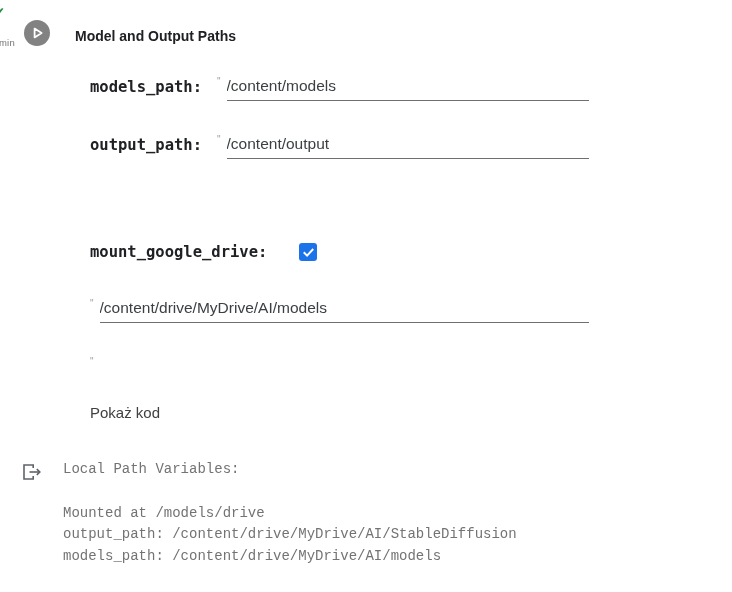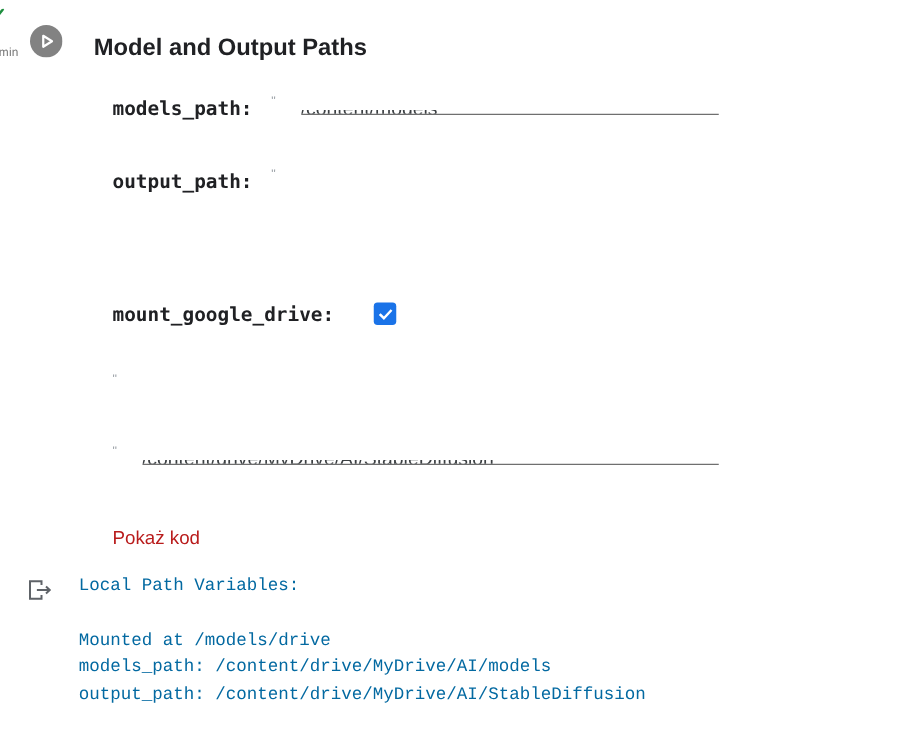--- a/index.html
+++ b/index.html
@@ -15,65 +15,65 @@
   .exec-time{
     position:absolute;left:-1px;top:37px;font-size:9.5px;color:#757575;
     letter-spacing:0.2px;
   }
   .run-button{
     position:absolute;left:24px;top:20px;width:26px;height:26px;
     border-radius:50%;cursor:pointer;
   }
   
   .form-title{
-    position:absolute;left:75px;margin:0;font-size:19px;font-weight:bold;
+    position:absolute;left:75px;margin:0;font-size:14px;font-weight:bold;
     color:#202124;font-family:"Liberation Sans",sans-serif;white-space:nowrap;
   }
   .title-1{top:28px;}
   .title-2{top:193px;}
   .field-row{
     position:absolute;left:90px;right:0;height:27px;
     display:flex;align-items:stretch;
   }
   .row-1{top:74px;}
   .row-2{top:132px;}
   .row-3{top:296px;}
   .row-4{top:354px;}
-  .cb-row{top:242px;height:20px;}
+  .cb-row{top:242px;height:20px;align-items:center;}
   .field-label{
     font-family:"DejaVu Sans Mono","Liberation Mono",monospace;
     font-weight:bold;font-size:15.5px;color:#202124;
     line-height:27px;margin-right:15px;white-space:pre;
   }
   .cb-row .field-label{line-height:20px;}
   .quote{
     font-size:10px;color:#9aa0a6;margin-right:6px;margin-top:2px;
     font-family:"Liberation Sans",sans-serif;
   }
   .field-input{
     flex:1;min-width:0;border:none;outline:none;background:transparent;
     border-bottom:1px solid #6f6f6f;border-radius:0;
     font-family:"Liberation Sans",sans-serif;font-size:15.5px;color:#3c4043;
-    padding:0 0 3px 0;margin:14px;
+    padding:0 0 3px 0;margin:0;
   }
   .checkbox{
     width:18px;height:18px;border-radius:3px;background:#1a73e8;
     display:flex;align-items:center;justify-content:center;
     margin-left:17px;cursor:pointer;flex:0 0 auto;
   }
   .show-code{
-    position:absolute;left:90px;top:422px;font-size:15px;font-weight:500;
-    color:#b91c1c;text-decoration:none;cursor:pointer;
+    position:absolute;left:90px;top:404px;font-size:15px;font-weight:500;
+    color:#404040;text-decoration:none;cursor:pointer;
   }
   
   .output-icon{position:absolute;left:19px;top:460px;width:24px;height:24px;}
   .output-text{
     position:absolute;left:63px;top:459px;right:0;
     font-family:"Liberation Mono","DejaVu Sans Mono",monospace;
-    font-size:14px;color:#0369a1;
+    font-size:14px;color:#737373;
   }
   .out-line{line-height:21.8px;min-height:21.8px;white-space:pre;}
 </style>
 </head>
 <body>
 
 <div class="canvas">
 
   <span class="gutter-check">✓</span>
   <span class="exec-time">min</span>
@@ -88,51 +88,52 @@
 
   <div class="field-row row-1">
     <span class="field-label">models_path:</span>
     <span class="quote">"</span>
     <input class="field-input" type="text" value="/content/models" style="">
   </div>
 
   <div class="field-row row-2">
     <span class="field-label">output_path:</span>
     <span class="quote">"</span>
+    <input class="field-input" type="text" value="/content/output" style="">
   </div>
 
 
   <div class="field-row cb-row">
     <span class="field-label">mount_google_drive:</span>
     <span class="checkbox">
       <svg width="13" height="13" viewBox="0 0 24 24">
         <path d="M4.5 12.8 L9.4 17.7 L19.5 6.8" fill="none" stroke="#ffffff" stroke-width="3.6" stroke-linecap="square"></path>
       </svg>
     </span>
   </div>
 
   <div class="field-row row-3">
     <span class="quote">"</span>
+    <input class="field-input" type="text" value="/content/drive/MyDrive/AI/models" style="">
   </div>
 
   <div class="field-row row-4">
     <span class="quote">"</span>
-    <input class="field-input" type="text" value="/content/drive/MyDrive/AI/StableDiffusion" style="">
   </div>
 
   <a class="show-code">Pokaż kod</a>
 
   <div class="output-icon">
     <svg width="24" height="24" viewBox="0 0 24 24" fill="none" stroke="#5f6368" stroke-width="1.6">
       <path d="M14.2 8 V5 H5 V19 H14.2 V16"></path>
       <path d="M10.5 12 H20.6"></path>
       <path d="M17.8 9.2 L20.8 12 L17.8 14.8"></path>
     </svg>
   </div>
   <div class="output-text">
     <div class="out-line">Local Path Variables:</div>
     <div class="out-line"></div>
     <div class="out-line">Mounted at /models/drive</div>
+    <div class="out-line">output_path: /content/drive/MyDrive/AI/StableDiffusion</div>
     <div class="out-line">models_path: /content/drive/MyDrive/AI/models</div>
-    <div class="out-line">output_path: /content/drive/MyDrive/AI/StableDiffusion</div>
   </div>
 
 </div>
 
 </body></html>

